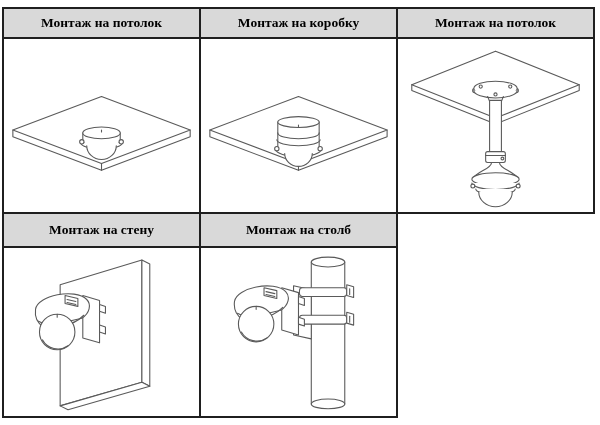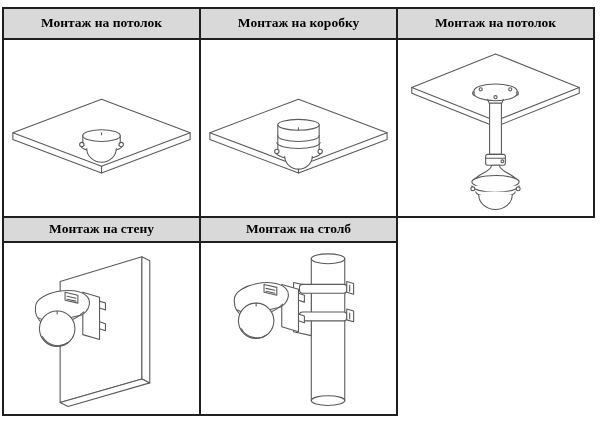--- a/index.html
+++ b/index.html
@@ -25,21 +25,21 @@
     font-weight:bold;font-size:13.5px;color:#000;
   }
   td.diag{
     border:2px solid #1f1f1f;
     background:#ffffff;
     vertical-align:top;
   }
   td.empty{border:none;background:#ffffff;}
   tr.r1{height:30px;}
   tr.r2{height:175px;}
-  tr.r3{height:24px;padding-left:9px;}
+  tr.r3{height:34px;padding-left:9px;}
   tr.r4{height:170px;}
   .diag svg{display:block;width:100%;height:100%;}
   
   .diag svg path, .diag svg circle, .diag svg ellipse, .diag svg rect,
   svg.defs path, svg.defs circle, svg.defs ellipse, svg.defs rect{
     stroke:#5a5a5a;stroke-width:1.1;
     stroke-linejoin:round;stroke-linecap:round;
   }
 </style>
 </head>

